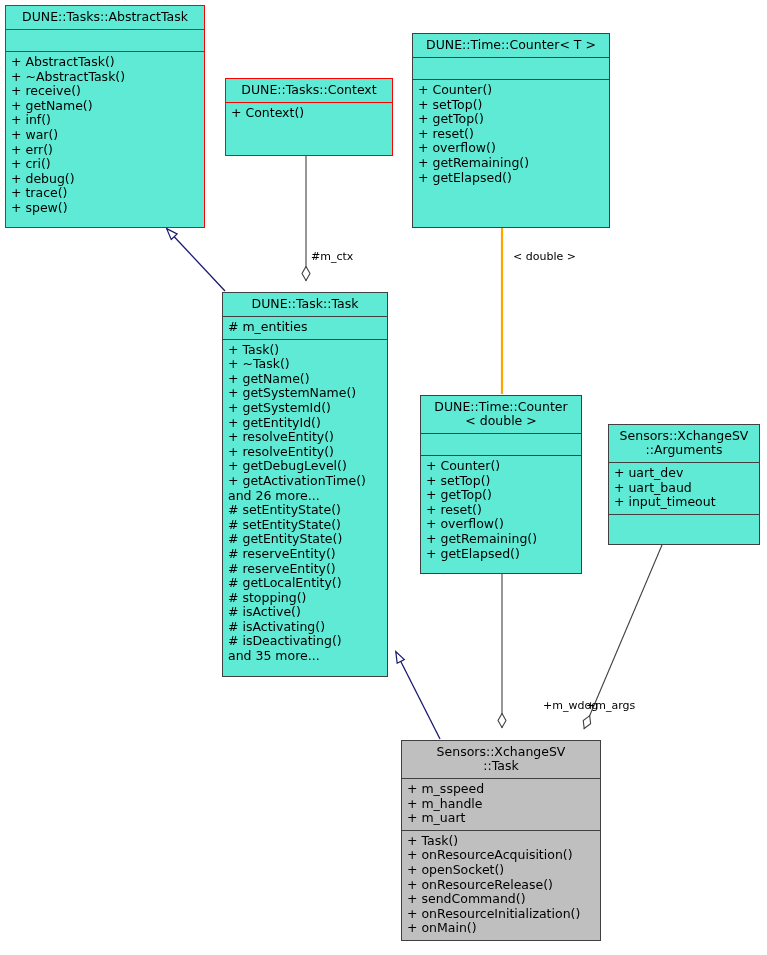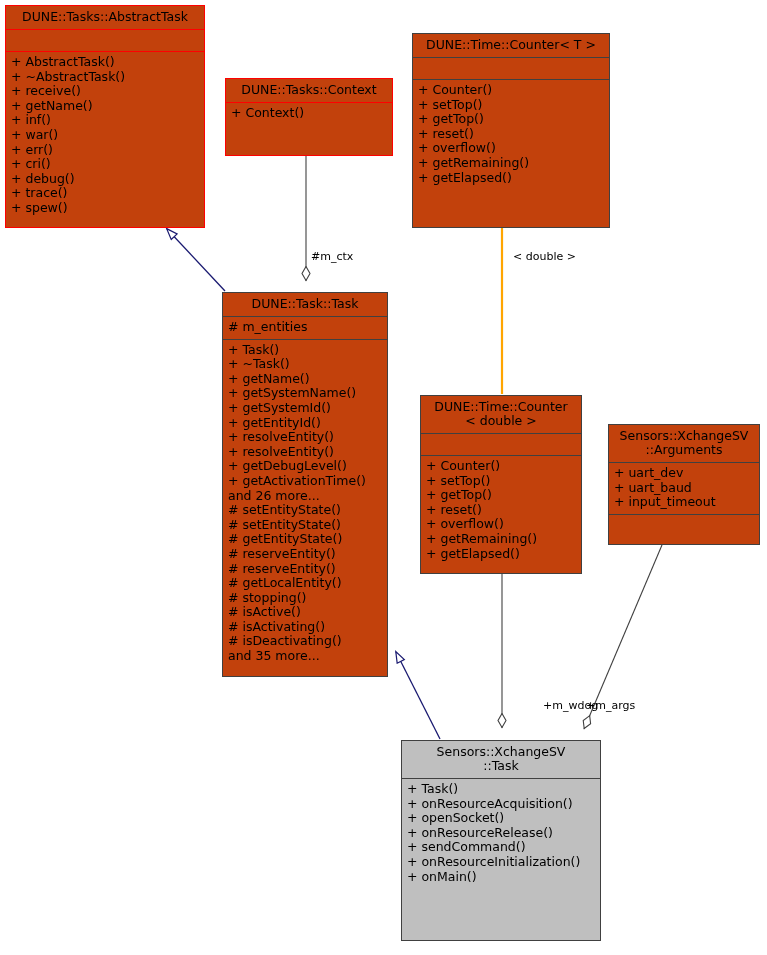--- a/index.html
+++ b/index.html
@@ -1,21 +1,21 @@
 <!DOCTYPE html>
 <html><head>
 <meta charset="utf-8">
 <title>UML Class Diagram</title>
 <style>
   html,body{margin:0;padding:0;background:#ffffff;}
   body{width:767px;height:955px;position:relative;overflow:hidden;
        font-family:"DejaVu Sans","Liberation Sans",sans-serif;}
   #canvas{position:absolute;left:0;top:0;width:767px;height:955px;}
 
-  .uml-box{position:absolute;box-sizing:border-box;background:#c2410c;}
+  .uml-box{position:absolute;box-sizing:border-box;background:#5eead4;}
   .uml-box.red{border:1px solid #ff0000;}
   .uml-box.dark{border:1px solid #404040;}
   .uml-box.filled{background:#bfbfbf;border:1px solid #404040;}
 
   .sec{box-sizing:border-box;padding:3px 5px 4px 5px;}
   .sec.div-red{border-top:1px solid #ff0000;}
   .sec.div-dark{border-top:1px solid #404040;}
 
   .title{font-size:12.5px;color:#000;text-align:center;line-height:14px;
          padding:4px 5px 5px 5px;white-space:pre-line;}
@@ -155,20 +155,25 @@
       <div class="member">+ uart_baud</div>
       <div class="member">+ input_timeout</div>
     </div>
     <div class="sec div-dark empty-sec"></div>
   </div>
 
   <div class="uml-box filled" style="left:401px;top:740px;width:200px;height:201px;">
     <div class="title">Sensors::XchangeSV
 ::Task</div>
     <div class="sec div-dark">
+      <div class="member">+ m_sspeed</div>
+      <div class="member">+ m_handle</div>
+      <div class="member">+ m_uart</div>
+    </div>
+    <div class="sec div-dark">
       <div class="member">+ Task()</div>
       <div class="member">+ onResourceAcquisition()</div>
       <div class="member">+ openSocket()</div>
       <div class="member">+ onResourceRelease()</div>
       <div class="member">+ sendCommand()</div>
       <div class="member">+ onResourceInitialization()</div>
       <div class="member">+ onMain()</div>
     </div>
   </div>
 

